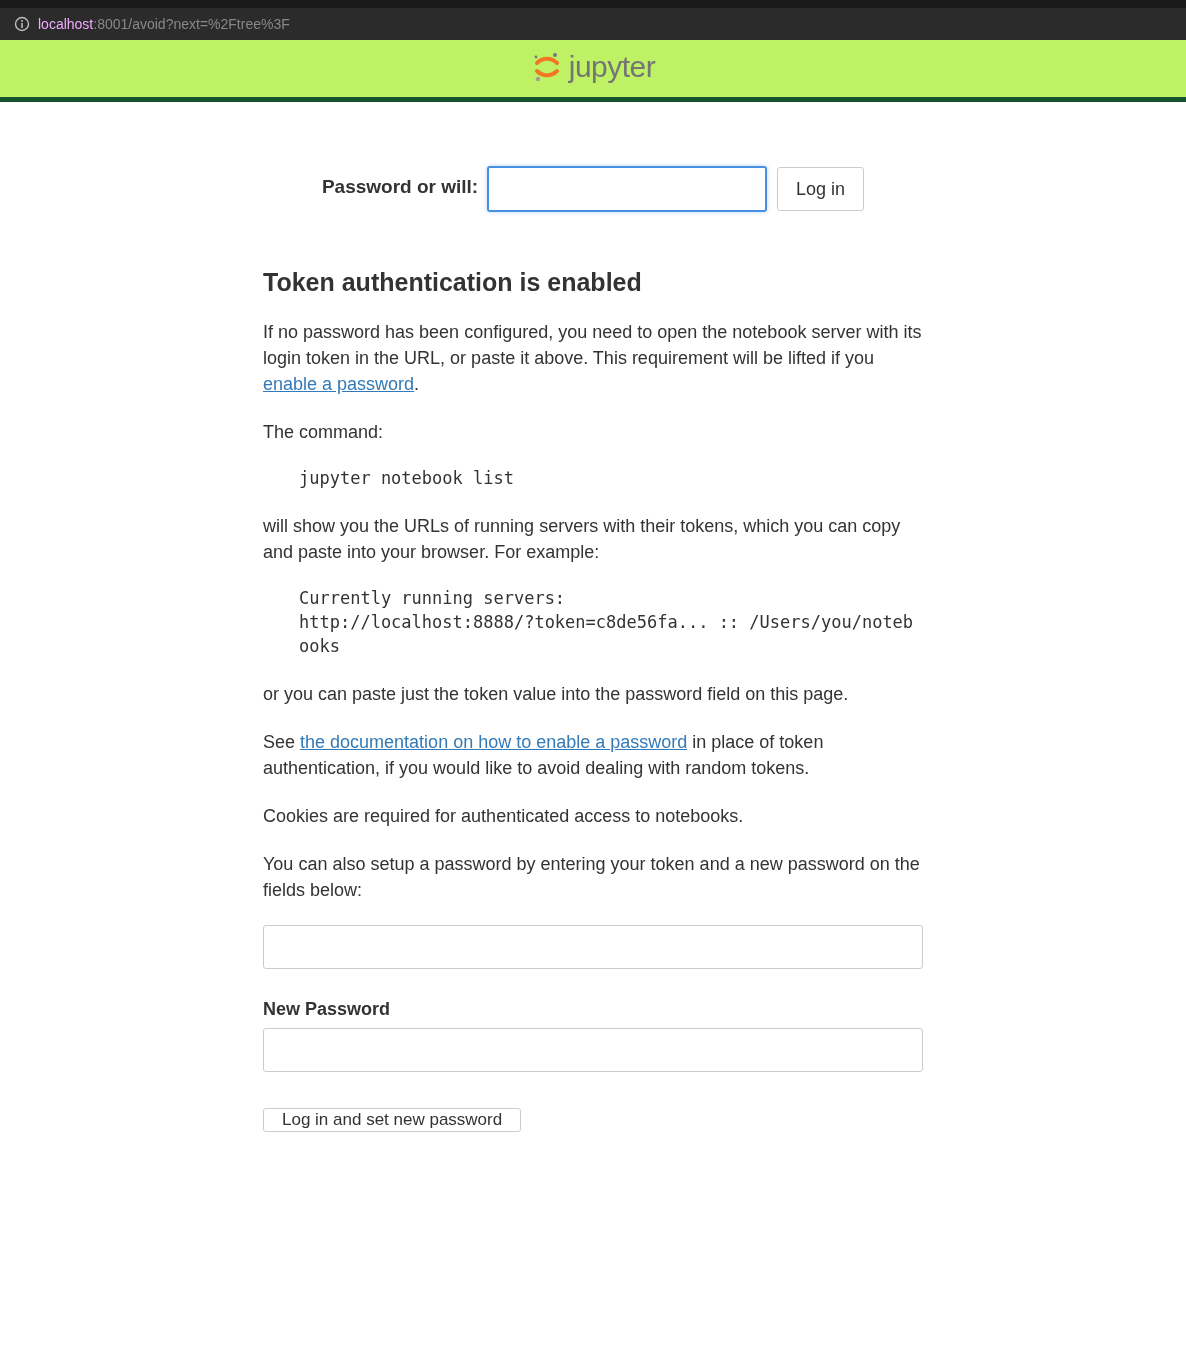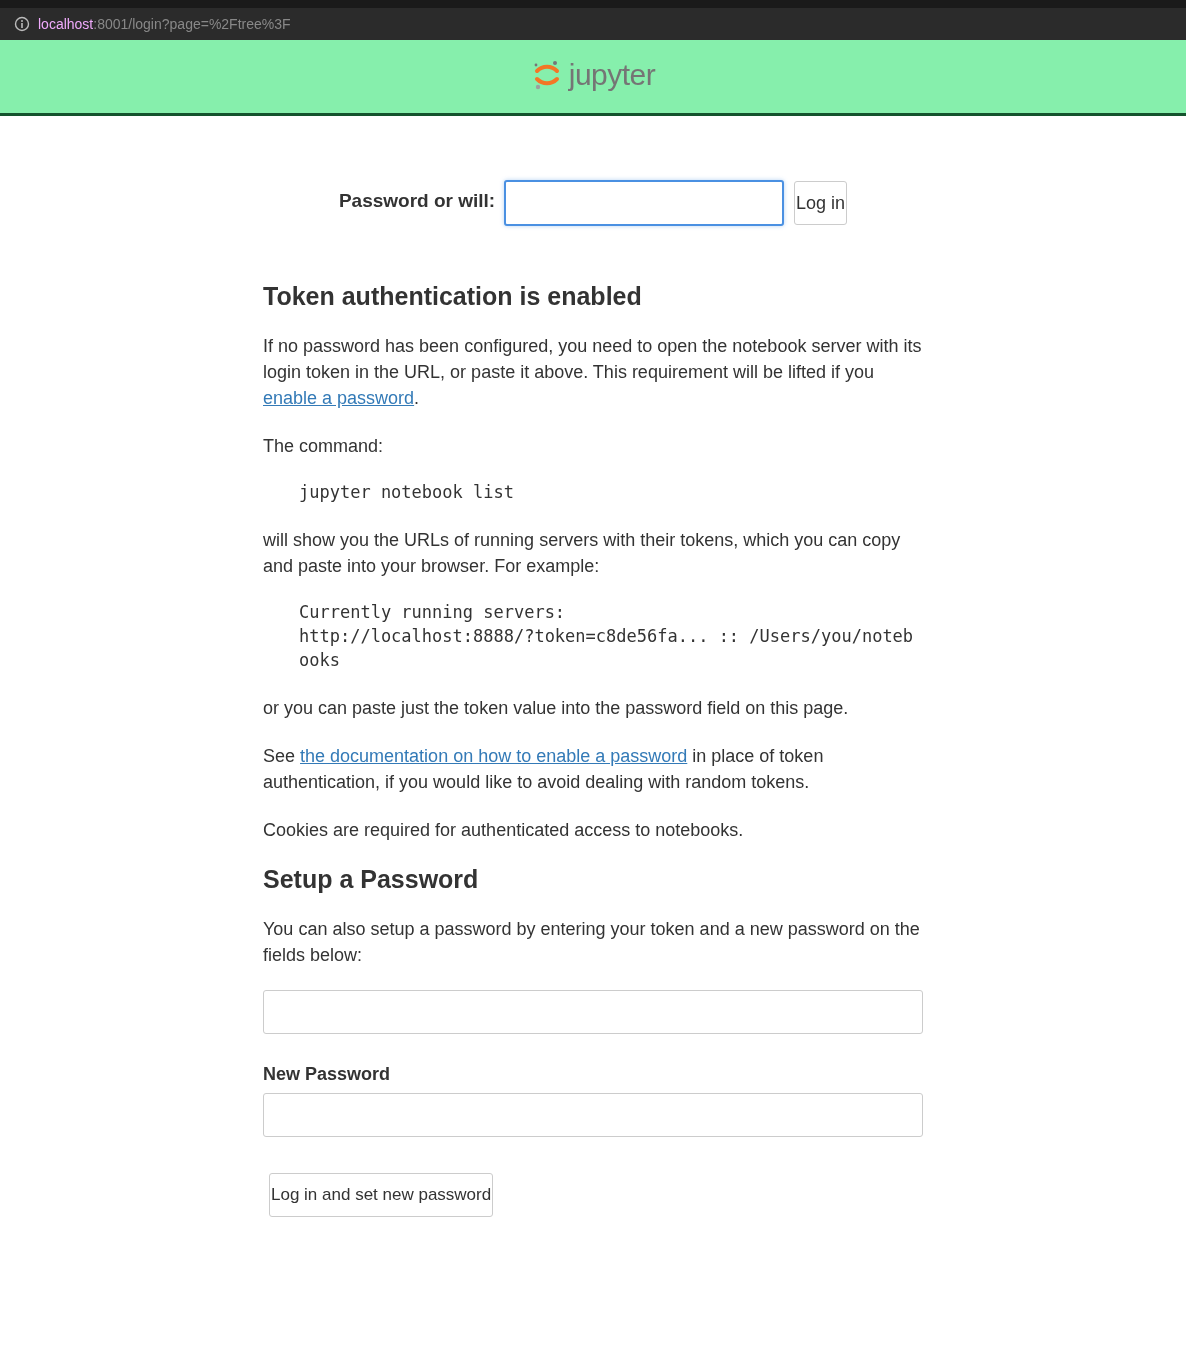--- a/index.html
+++ b/index.html
@@ -17,23 +17,23 @@
       font-size: 14px;
       display: flex;
       align-items: center;
       gap: 8px;
       border-top: 8px solid #1a1a1a;
     }
     .info-icon-svg { flex-shrink: 0; }
     .url-host { color: #f0abfc; }
     .url-rest { color: #888; }
     .header {
-      background: #86efac;
-      border-bottom: 3px solid #14532d;
-      padding: 18px 0;
+      background: #bef264;
+      border-bottom: 5px solid #14532d;
+      padding: 10px 0;
       text-align: center;
     }
     .logo-wrap {
       display: inline-flex;
       align-items: center;
       gap: 6px;
     }
     .logo-text {
       font-size: 30px;
       color: #757575;
@@ -60,31 +60,31 @@
       padding: 8px 12px;
       font-size: 16px;
       border: 2px solid #4a90e2;
       border-radius: 3px;
       outline: none;
       vertical-align: middle;
       box-shadow: 0 0 4px rgba(74,144,226,0.4);
     }
     .login-btn, .setpwd-btn {
       height: 44px;
-      padding: 0 1px;
+      padding: 0 18px;
       font-size: 18px;
       background: #fff;
       border: 1px solid #ccc;
       border-radius: 3px;
       cursor: pointer;
       vertical-align: middle;
       margin-left: 6px;
       color: #333;
     }
-    .setpwd-btn { font-size: 17px; height: 44px; margin: 16px 0 0 6px; }
+    .setpwd-btn { font-size: 17px; height: 24px; margin: 16px 0 0 0; }
     h3.section {
       font-size: 25px;
       font-weight: 700;
       margin: 0 0 22px;
     }
     p { font-size: 18px; line-height: 1.45; margin: 0 0 22px; }
     a { color: #337ab7; }
     pre {
       font-family: "DejaVu Sans Mono", Menlo, Consolas, monospace;
       font-size: 17px;
@@ -107,21 +107,21 @@
 </head>
 <body>
 
 <div class="url-bar">
   <svg class="info-icon-svg" width="16" height="16" viewBox="0 0 16 16">
     <circle cx="8" cy="8" r="6.5" fill="none" stroke="#bbb" stroke-width="1.4"></circle>
     <circle cx="8" cy="5" r="1" fill="#bbb"></circle>
     <rect x="7.2" y="7" width="1.6" height="5" fill="#bbb"></rect>
   </svg>
   <span>
-    <span class="url-host">localhost</span><span class="url-rest">:8001/login?page=%2Ftree%3F</span>
+    <span class="url-host">localhost</span><span class="url-rest">:8001/avoid?next=%2Ftree%3F</span>
   </span>
 </div>
 
 <div class="header">
   <span class="logo-wrap">
     <svg width="32" height="32" viewBox="0 0 32 32">
       <circle cx="24" cy="4" r="2" fill="#767677"></circle>
       <path d="M 6 12 A 14 14 0 0 1 26 12" fill="none" stroke="#f37626" stroke-width="4" stroke-linecap="round"></path>
       <path d="M 6 20 A 14 14 0 0 0 26 20" fill="none" stroke="#f37626" stroke-width="4" stroke-linecap="round"></path>
       <circle cx="7" cy="28" r="2.2" fill="#9e9e9e"></circle>
@@ -155,21 +155,20 @@
 http://localhost:8888/?token=c8de56fa... :: /Users/you/notebooks</pre>
 
   <p>or you can paste just the token value into the password field on this page.</p>
 
   <p>
     <span>See </span><a href="#">the documentation on how to enable a password</a><span> in place of token authentication, if you would like to avoid dealing with random tokens.</span>
   </p>
 
   <p>Cookies are required for authenticated access to notebooks.</p>
 
-  <h3 class="section">Setup a Password</h3>
 
   <p>You can also setup a password by entering your token and a new password on the fields below:</p>
 
   <input class="wide-input" type="text" value="" style="">
 
   <label class="field-label">New Password</label>
   <input class="wide-input" type="password" value="" style="">
 
   <button class="setpwd-btn">Log in and set new password</button>
 

